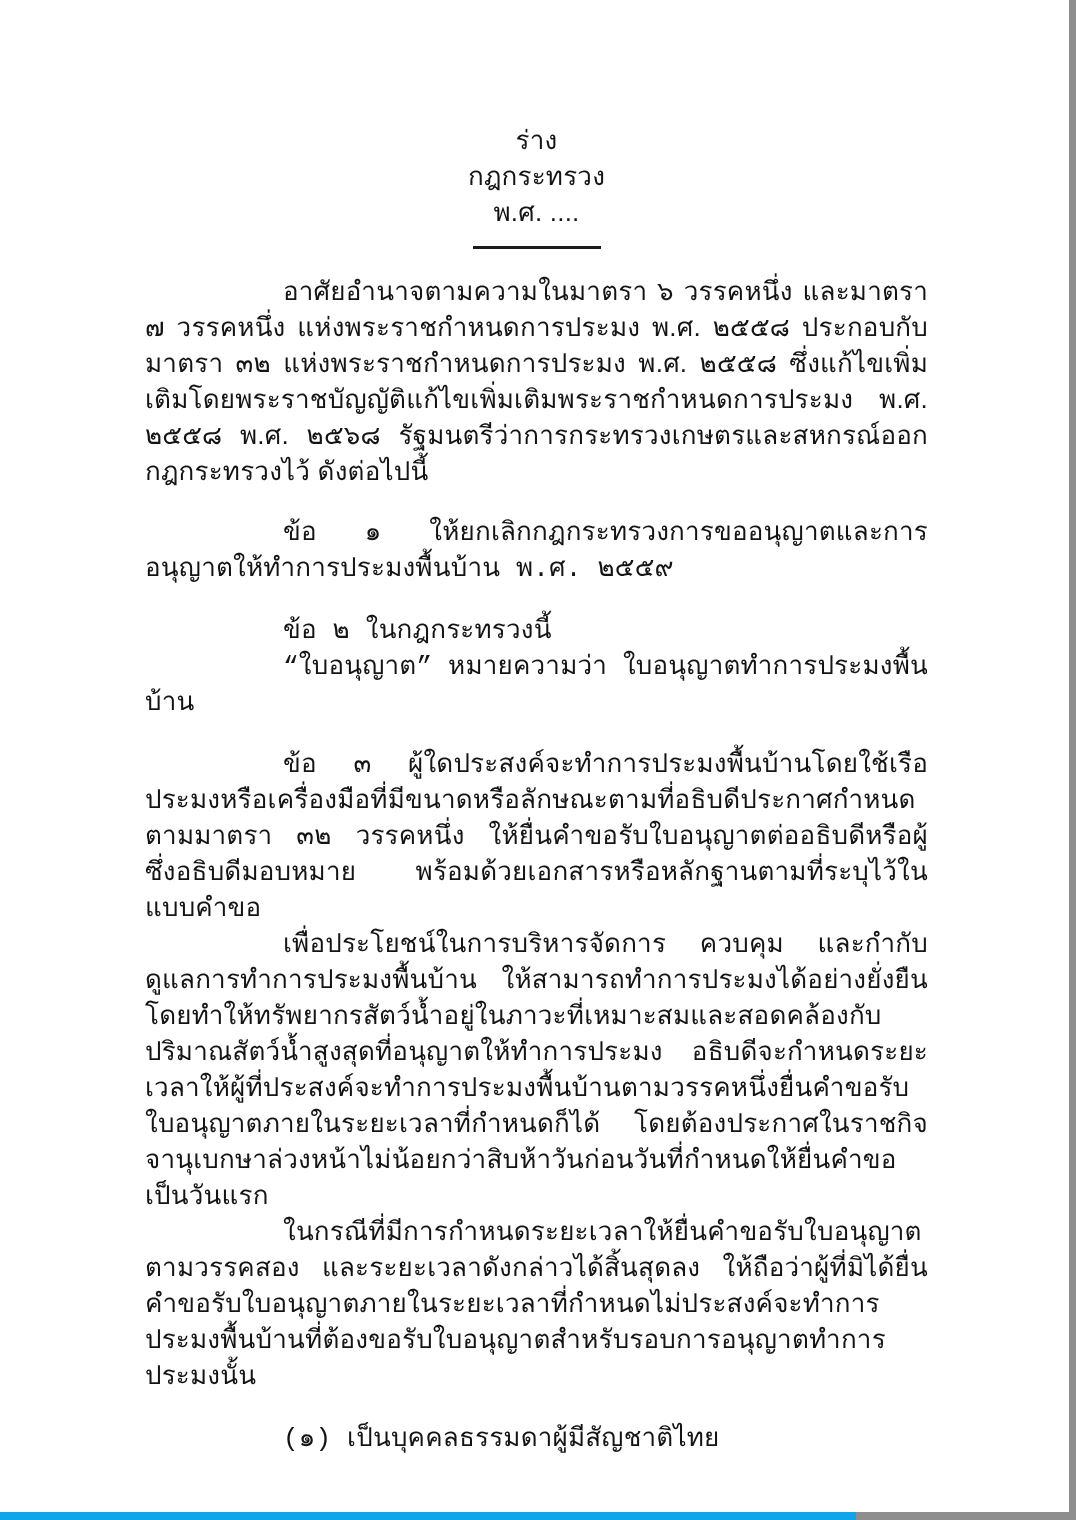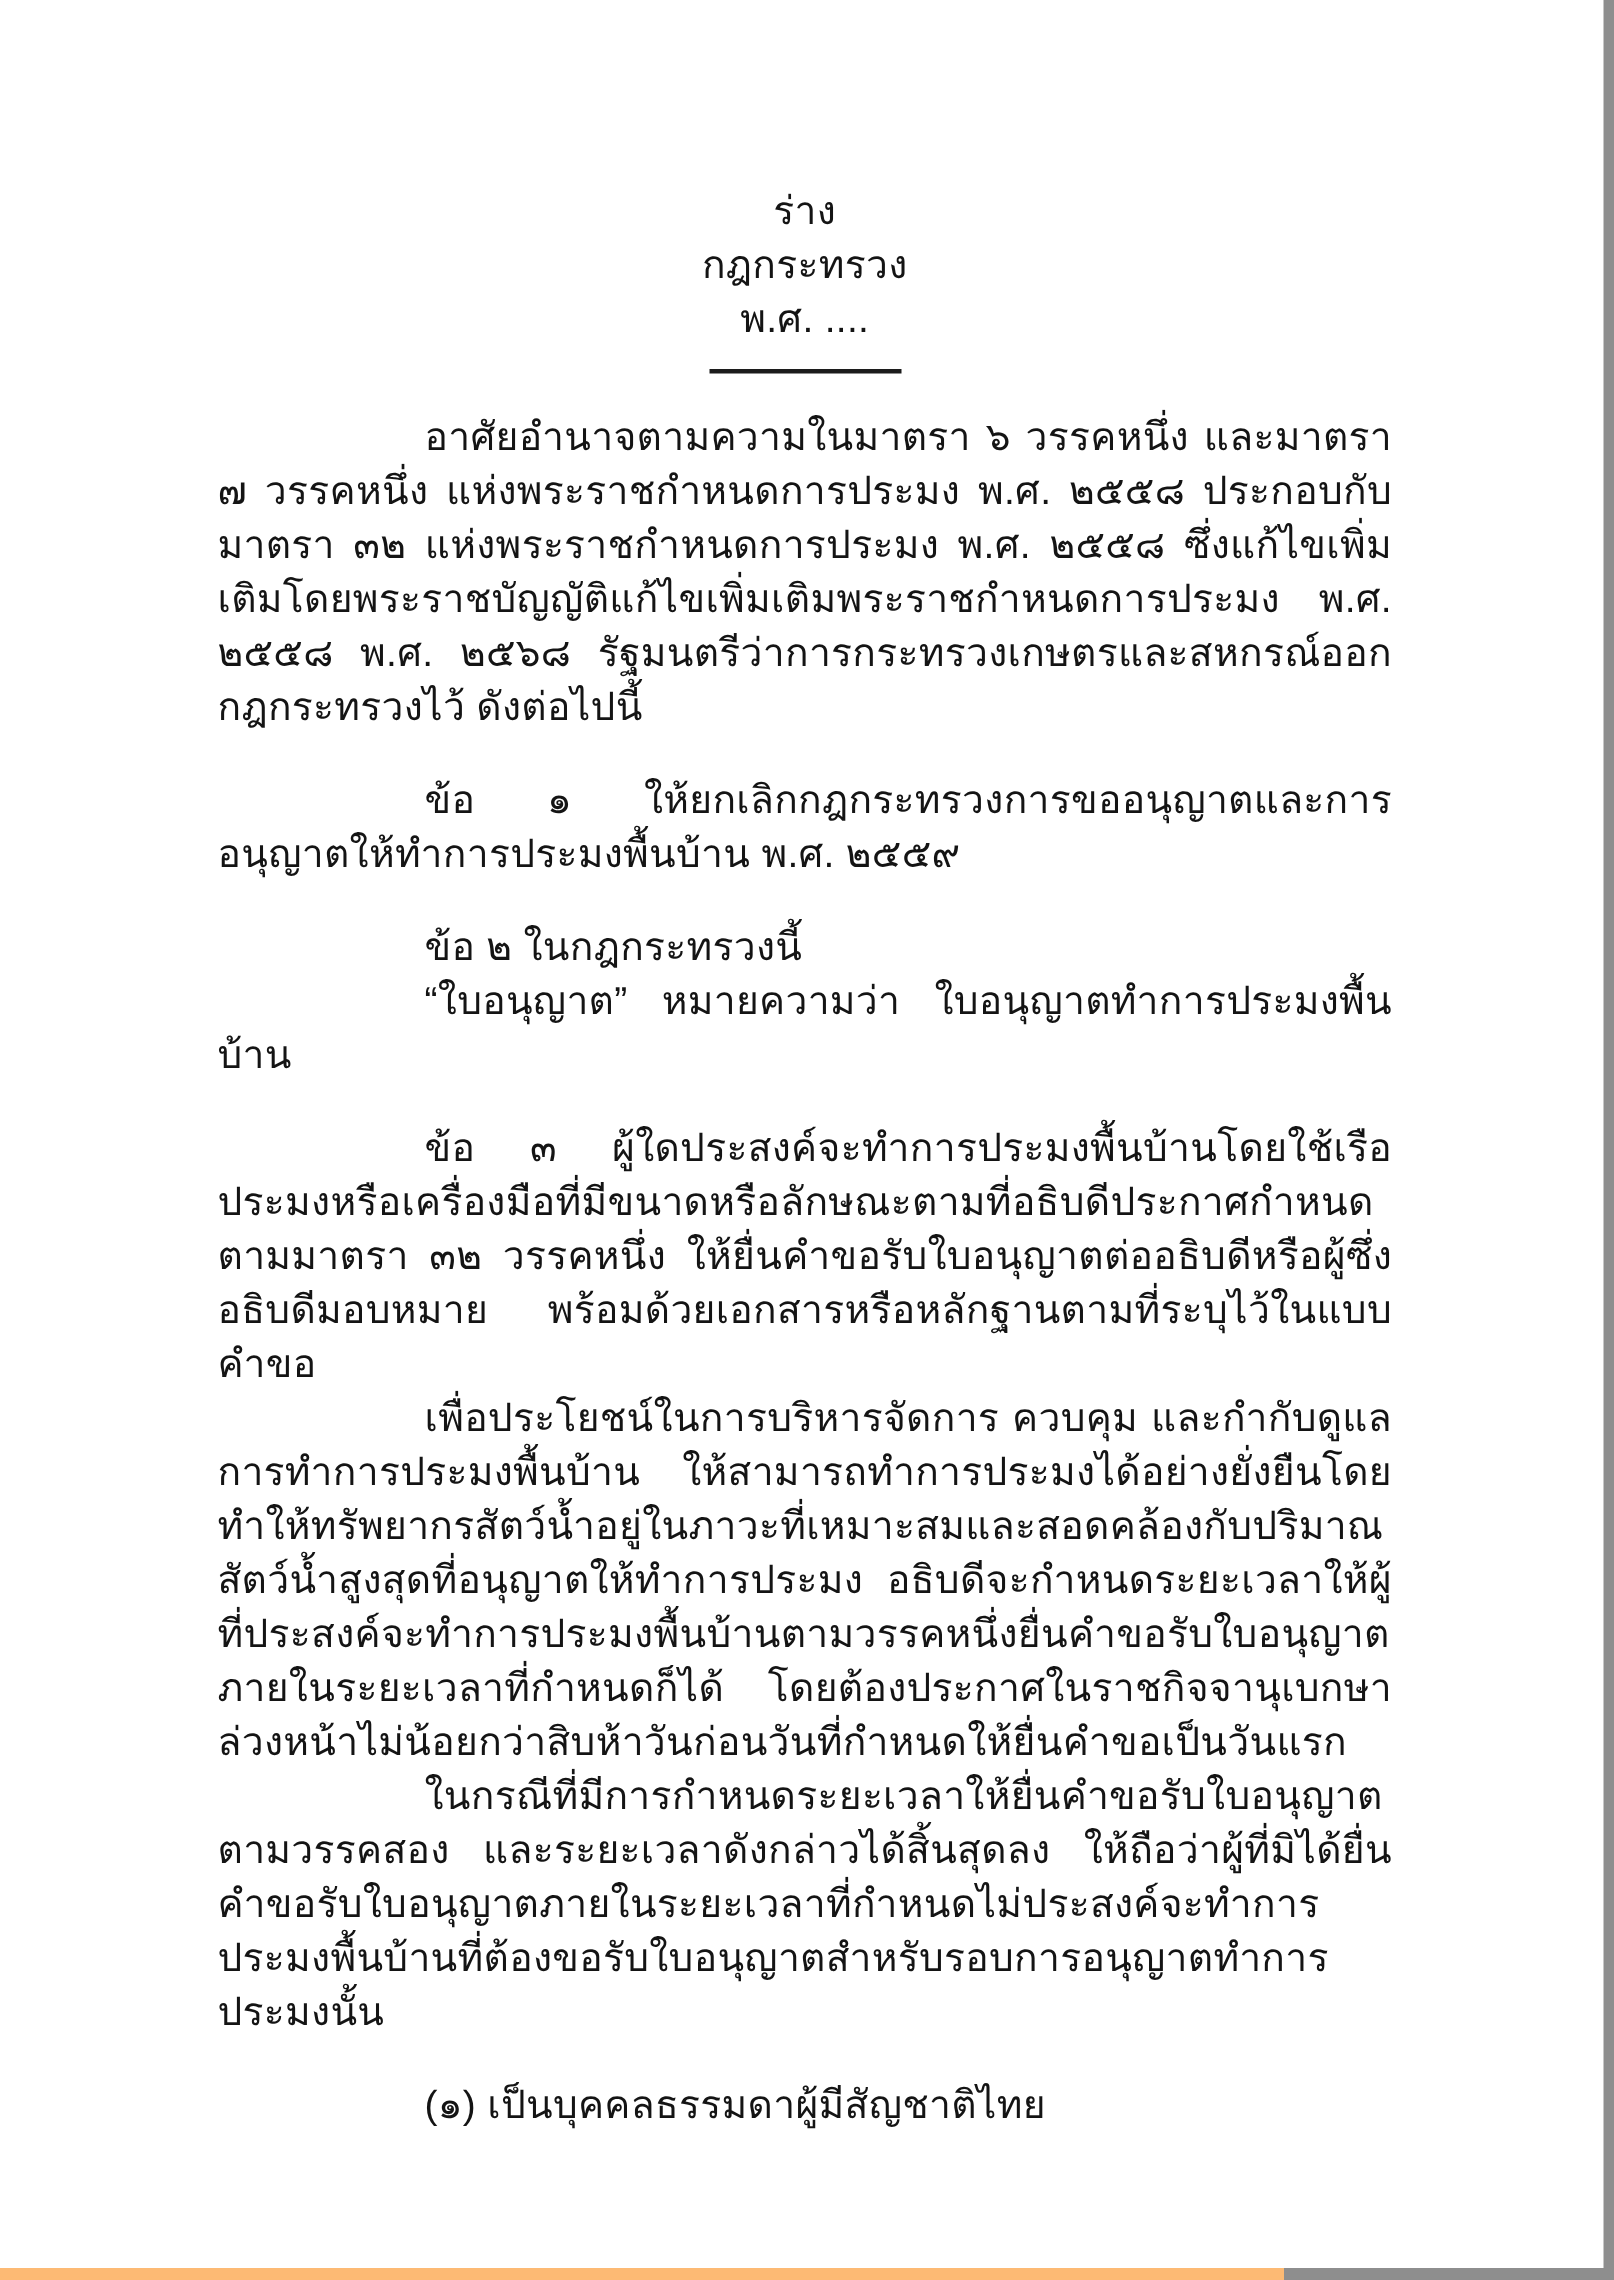--- a/index.html
+++ b/index.html
@@ -10,21 +10,21 @@
     width: 1076px;
     height: 1520px;
     background: #8e8e8e;
     font-family: "Liberation Sans", "DejaVu Sans", sans-serif;
     overflow: hidden;
   }
   .viewer {
     position: relative;
     width: 856px;
     height: 1520px;
-    background: #fdba74;
+    background: #0ea5e9;
   }
   .paper {
     position: absolute;
     left: 0;
     top: 0;
     width: 1069px;
     height: 1512px;
     background: #ffffff;
   }
   .content {
@@ -48,20 +48,21 @@
   .para {
     text-indent: 138px;
     text-align: justify;
     text-justify: inter-character;
   }
   .preamble {
     margin-top: 24px;
   }
   .clause {
     margin-top: 26px;
+    font-family: Liberation Mono, monospace;
   }
   .item {
     text-align: left;
   }
 </style>
 </head>
 <body>
 
 <div class="viewer">
   <div class="paper">

